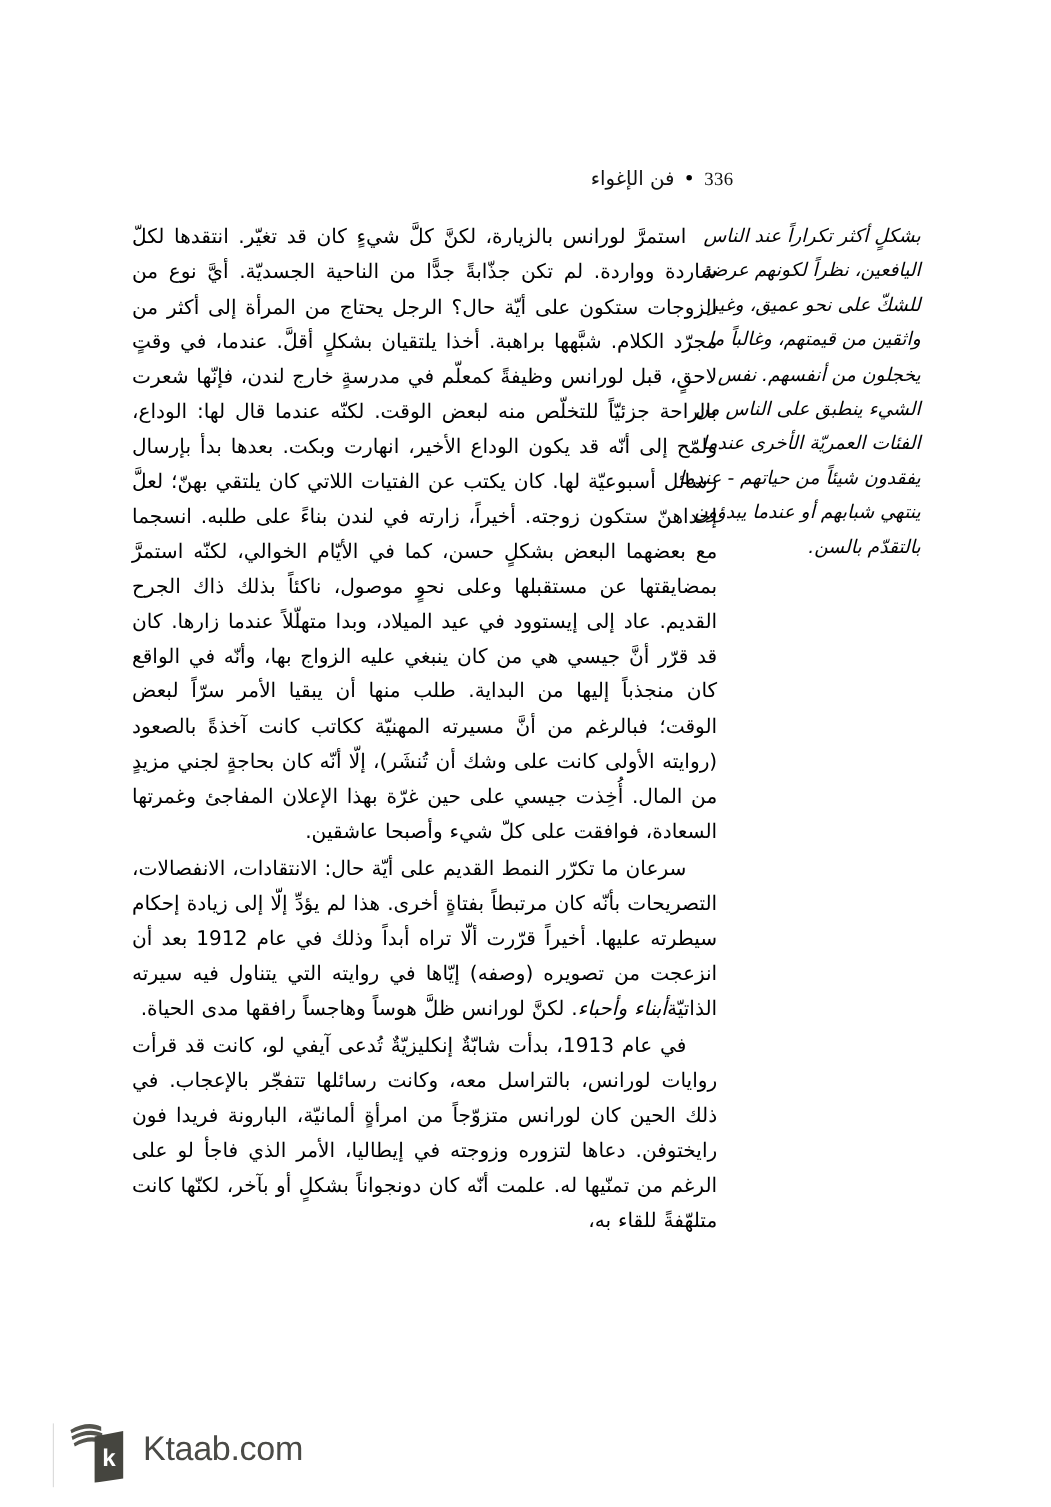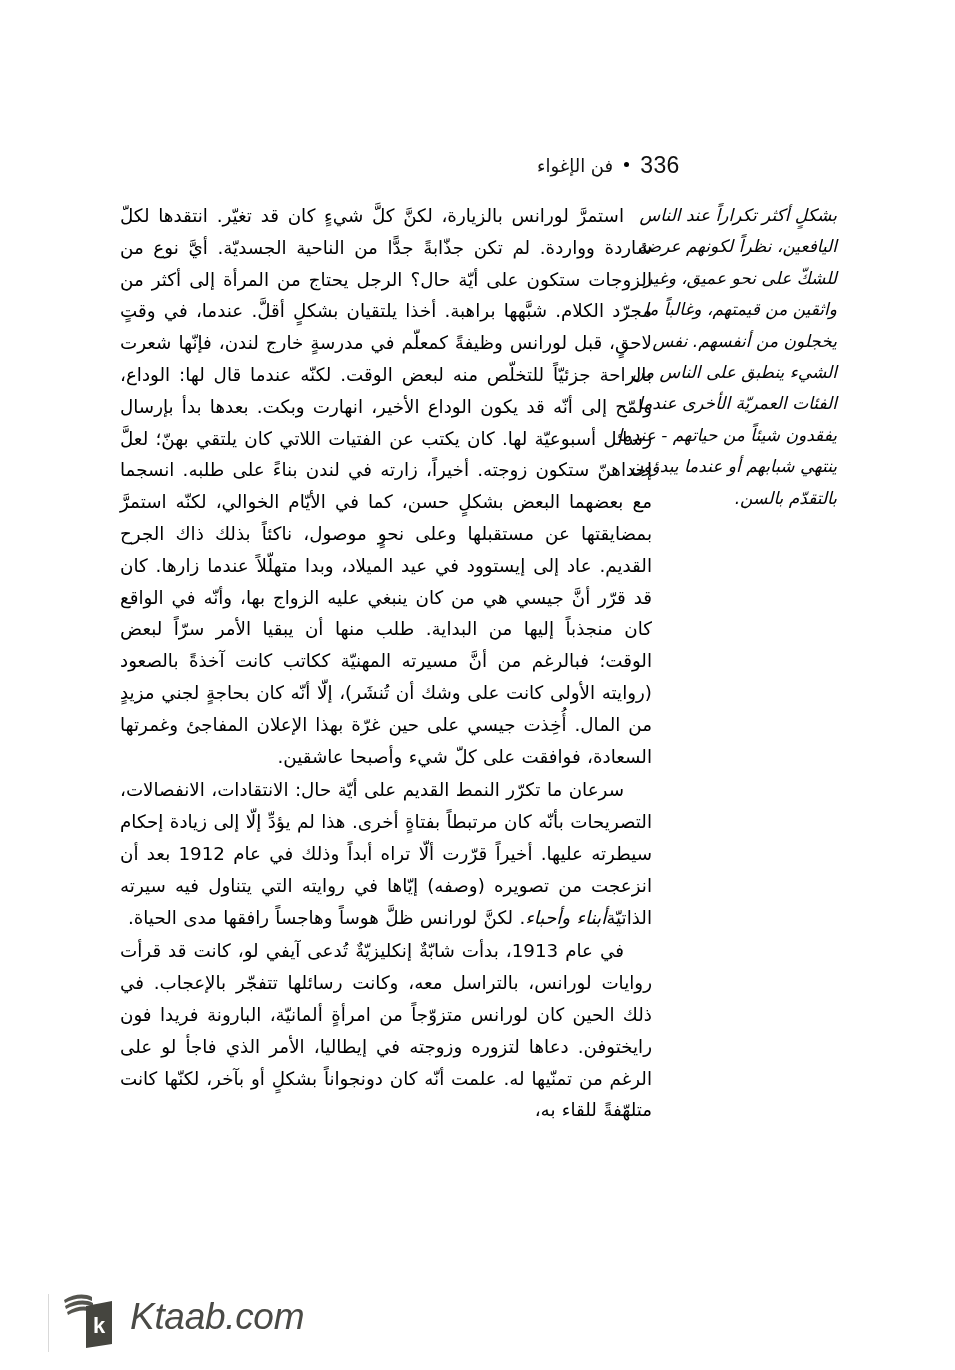--- a/index.html
+++ b/index.html
@@ -48,22 +48,22 @@
     display: inline-block;
     width: 5px;
     height: 5px;
     border-radius: 50%;
     background: #000;
     margin: 0 2px;
     position: relative;
     top: -1px;
   }
   .rh-folio {
-    font-size: 23px;
-    font-family: Liberation Sans, sans-serif;
+    font-size: 17px;
+    font-family: Liberation Serif, serif;
     letter-spacing: 0.4px;
   }
 
   
   .columns {
     position: absolute;
     top: 196px;
     right: 118px;
     left: 60px;
     height: 1040px;
@@ -123,24 +123,23 @@
     gap: 14px;
     direction: ltr;
   }
   .wm-book {
     position: relative;
     width: 54px;
     height: 62px;
   }
   .wm-label {
     font-family: "Liberation Sans", sans-serif;
-    font-size: 37px;
+    font-size: 31px;
     color: #4a4a46;
     letter-spacing: -0.3px;
-    font-style: italic;
   }
   .rule-left {
     position: absolute;
     left: 48px;
     bottom: 18px;
     width: 1px;
     height: 58px;
     background: #d9d9d9;
   }
 </style>

